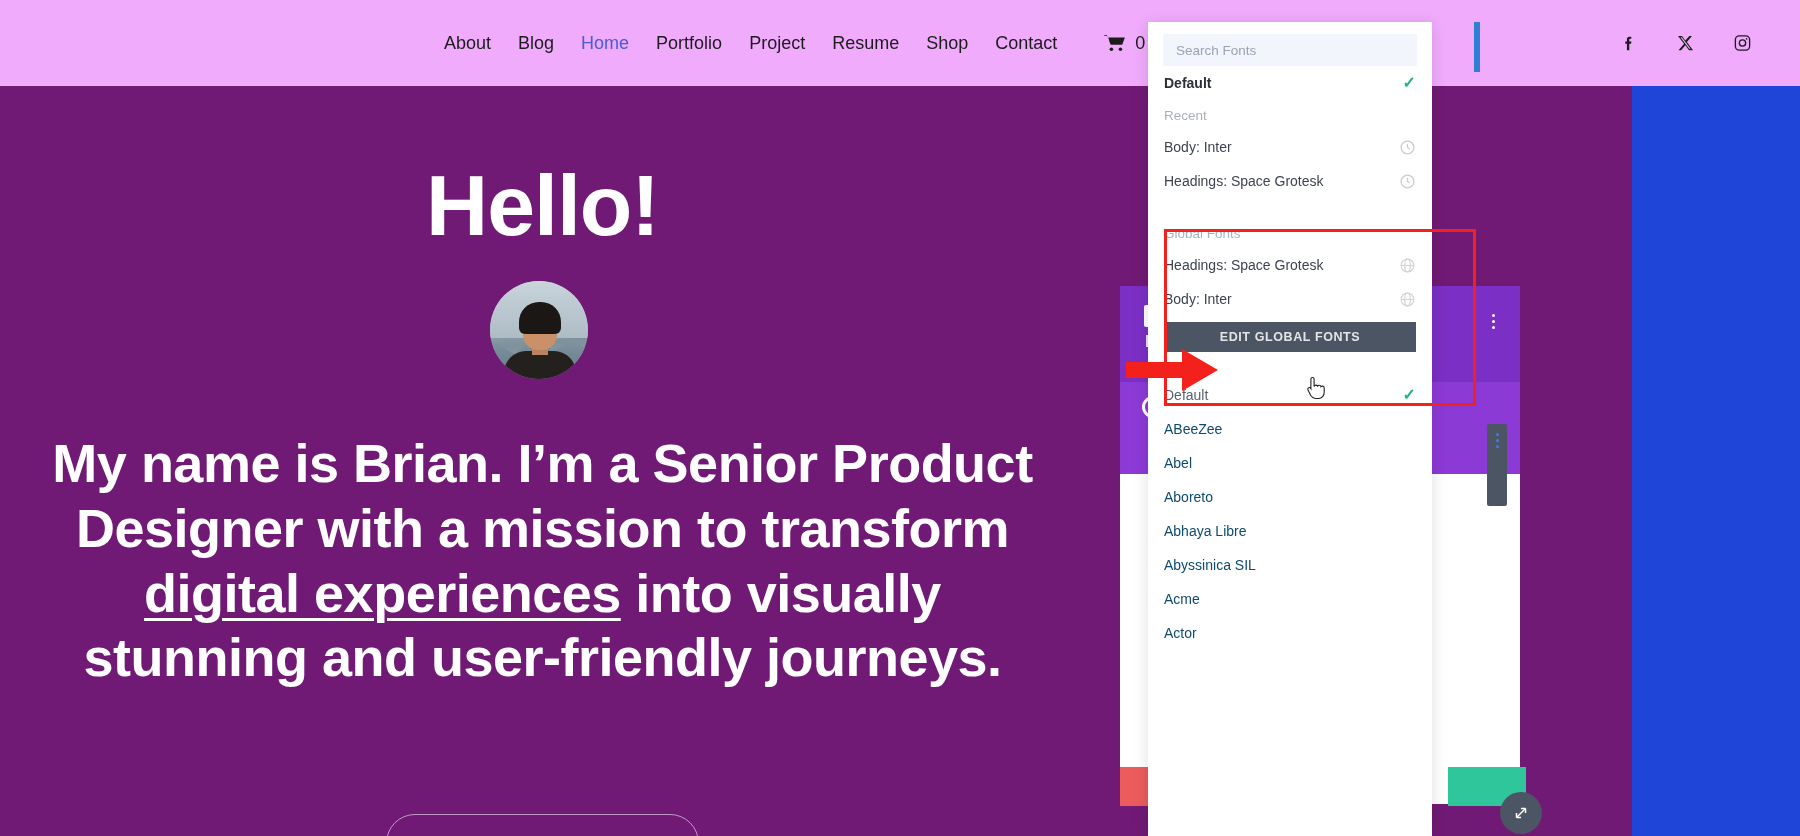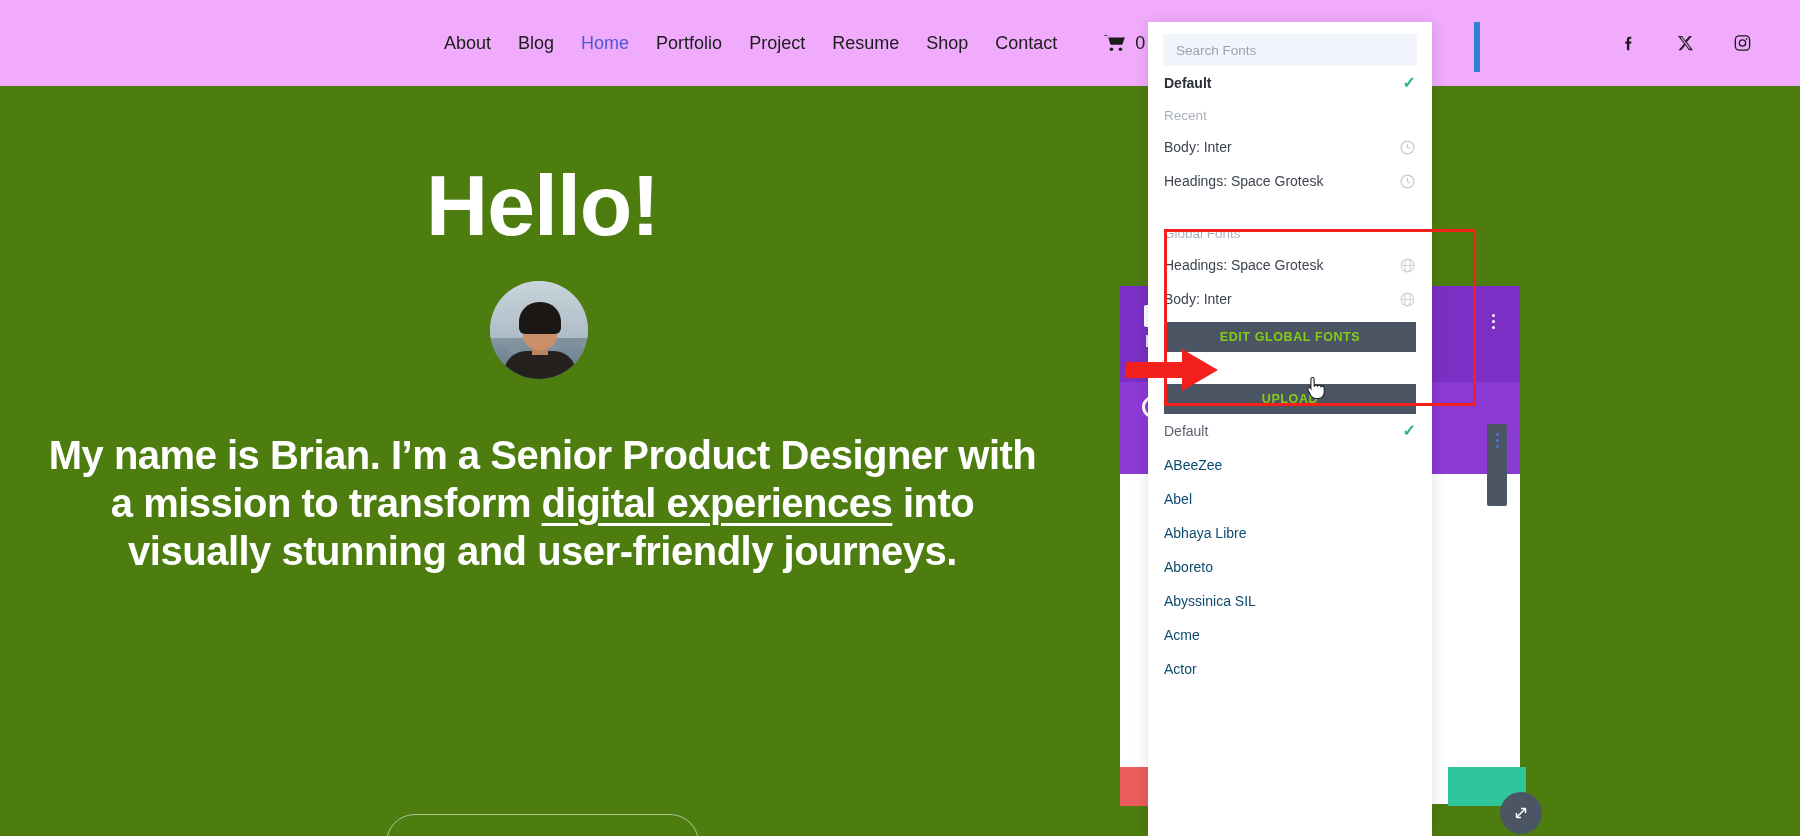--- a/index.html
+++ b/index.html
@@ -29,22 +29,22 @@
   .cart-ico svg{ display:block; }
   .search-ico{ margin-left:24px; width:22px; height:22px; }
   .socials{
     position:absolute; right:48px; top:50%; transform:translateY(-50%);
     display:flex; align-items:center; gap:38px;
   }
   .socials span{ display:block; width:19px; height:19px; }
 
   
   .hero{
-    position:absolute; left:0; top:86px; width:1800px; height:750px;
-    background:#4d7c0f; overflow:hidden;
+    position:absolute; left:0; top:86px; width:1632px; height:750px;
+    background:#701a75; overflow:hidden;
   }
   .hello{
     position:absolute; left:0; top:70px; width:1085px;
     text-align:center;
     font-size:86px; font-weight:700; color:#ffffff;
     letter-spacing:-1px;
     font-family:"Liberation Sans", sans-serif;
   }
   .avatar{
     position:absolute; left:490px; top:195px;
@@ -74,21 +74,21 @@
     background:#23201e; border-radius:22px 22px 0 0;
   }
   .avatar .neck{
     position:absolute; left:42px; bottom:24px; width:16px; height:12px;
     background:#bb8460;
   }
 
   .lede{
     position:absolute; left:0; top:345px; width:1085px;
     text-align:center; color:#ffffff;
-    font-size:40px; line-height:1.20; font-weight:700;
+    font-size:54px; line-height:1.20; font-weight:700;
     letter-spacing:-0.5px;
     padding:0 40px;
   }
   .lede u{ text-decoration:underline; text-underline-offset:6px; text-decoration-thickness:3px; }
 
   .cta{
     position:absolute; left:386px; top:728px;
     width:313px; height:58px; border-radius:29px;
     border:1px solid rgba(255,255,255,.55);
     display:flex; align-items:center; justify-content:center;
@@ -146,22 +146,22 @@
   .section-label{
     padding:0 16px; height:30px; display:flex; align-items:center;
     font-size:13.5px; color:#aab0bb;
   }
   .check{ color:#25b37e; font-size:16px; line-height:1; font-weight:700;}
   .clock-ico,.globe-ico{ width:17px; height:17px; opacity:.55; }
 
   .global-group{ position:relative; padding-top:6px; padding-bottom:10px; }
 
   .btn-dark{
-    margin:6px 16px 0 16px; height:30px;
-    background:#4b5563; color:#84cc16;
+    margin:6px 16px 16px 16px; height:30px;
+    background:#4b5563; color:#e5e5e5;
     font-size:12.5px; font-weight:700; letter-spacing:.6px;
     display:flex; align-items:center; justify-content:center;
   }
   .btn-upload{ margin-top:22px; }
 
   .sep{ height:14px; }
 
   .font-item{
     padding:0 16px; height:34px; display:flex; align-items:center;
     justify-content:space-between;
@@ -352,38 +352,37 @@
           <circle cx="12" cy="12" r="9"></circle>
             <ellipse cx="12" cy="12" rx="4" ry="9"></ellipse>
             <path d="M3 12h18"></path>
         </svg>
       </span>
     </div>
 
     <div class="btn-dark">EDIT GLOBAL FONTS</div>
   </div>
 
-  <div class="btn-dark btn-upload">UPLOAD</div>
 
   <div class="font-item first">
     <span>Default</span>
     <span class="check">✓</span>
   </div>
 
   <div class="font-item">
       <span>ABeeZee</span>
     </div>
   <div class="font-item">
       <span>Abel</span>
     </div>
   <div class="font-item">
+      <span>Aboreto</span>
+    </div>
+  <div class="font-item">
       <span>Abhaya Libre</span>
-    </div>
-  <div class="font-item">
-      <span>Aboreto</span>
     </div>
   <div class="font-item">
       <span>Abyssinica SIL</span>
     </div>
   <div class="font-item">
       <span>Acme</span>
     </div>
   <div class="font-item">
       <span>Actor</span>
     </div>

